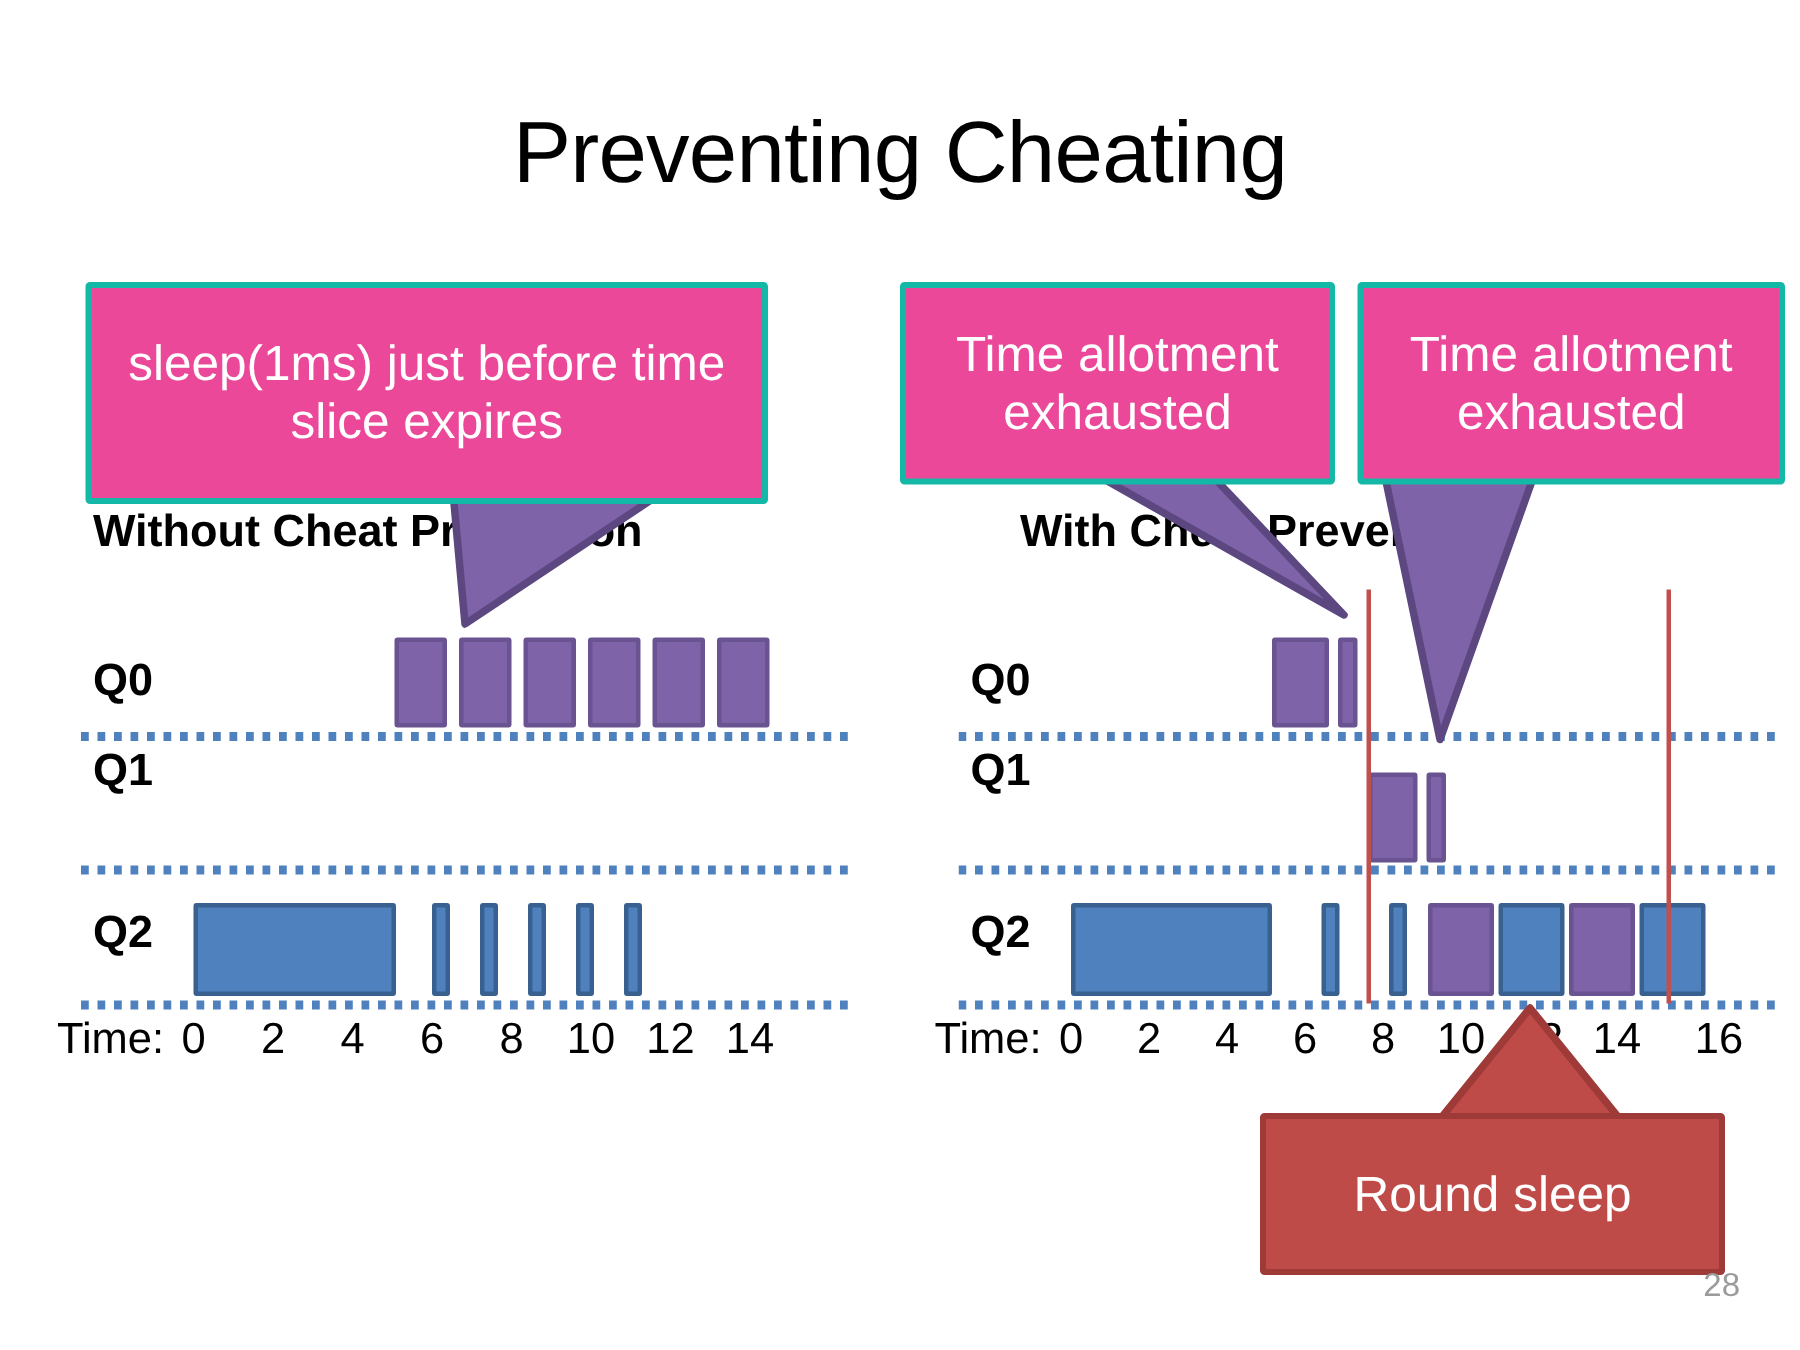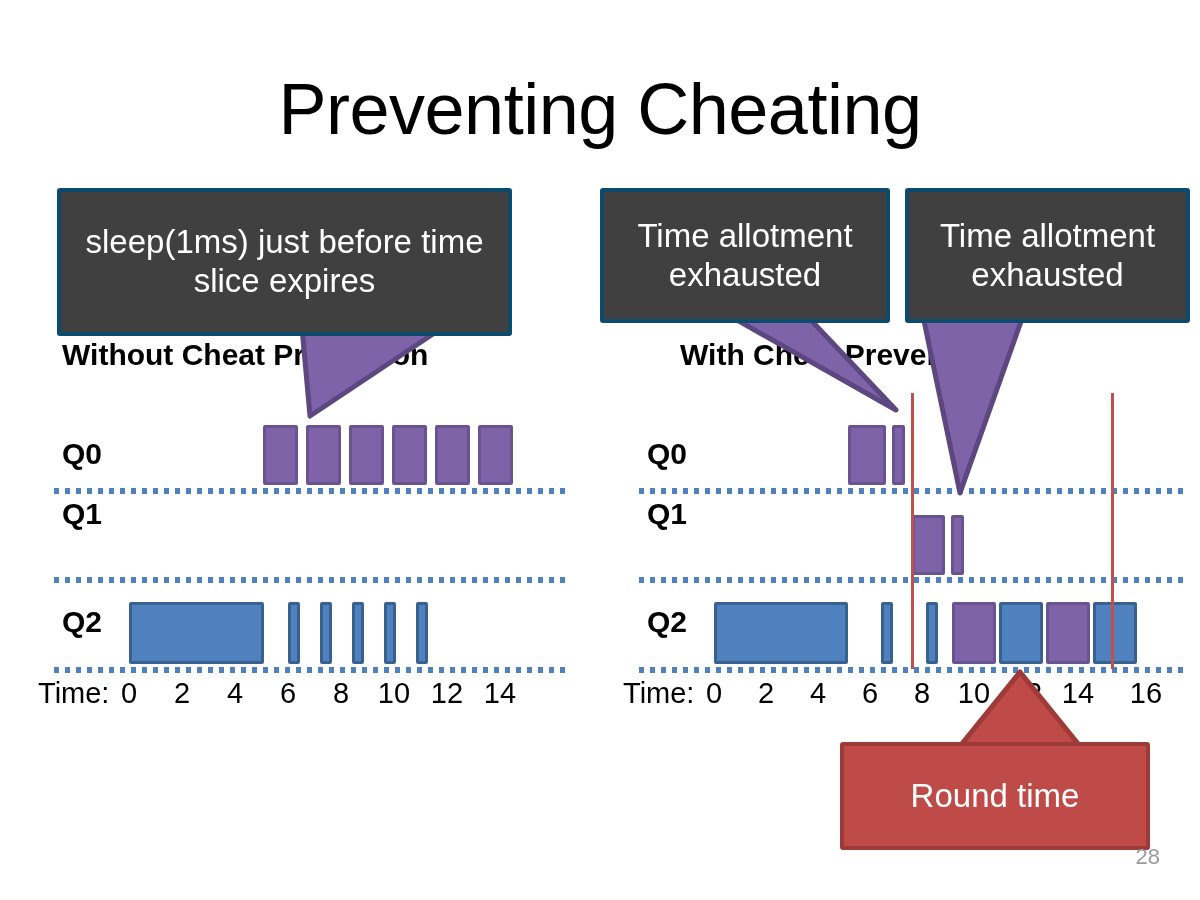--- a/index.html
+++ b/index.html
@@ -6,21 +6,21 @@
   body{
     width:1200px;height:900px;background:#ffffff;
     font-family:"Liberation Sans", sans-serif;
     overflow:hidden;position:relative;
   }
   #slide{position:absolute;left:0;top:0;width:1200px;height:900px;}
 
   
   .title{
     position:absolute;left:0;top:72px;width:1200px;
-    text-align:center;font-size:72px;font-weight:400;color:#000000;
+    text-align:center;font-size:58px;font-weight:400;color:#000000;
     line-height:1.05;letter-spacing:-0.5px;
   }
 
   
   .section-head{
     position:absolute;font-size:30px;font-weight:bold;color:#000000;
     white-space:nowrap;
   }
   #head-left{left:62px;top:338px;}
   #head-right{left:680px;top:338px;}
@@ -55,21 +55,21 @@
   .axis .tk{position:absolute;text-align:center;}
   .axis .tlab{position:absolute;}
 
   
   .callout{position:absolute;}
   .callout .box{
     position:absolute;box-sizing:border-box;
     border-radius:3px;display:flex;align-items:center;justify-content:center;
     text-align:center;color:#ffffff;line-height:1.18;
   }
-  .callout.purple .box{background:#404040;border:4px solid #0c4a6e;}
+  .callout.purple .box{background:#ec4899;border:4px solid #14b8a6;}
   .callout.red .box{background:#be4b48;border:4px solid #9e3a38;}
   .callout svg{position:absolute;overflow:visible;}
 
   #co-sleep .box{left:0;top:0;width:455px;height:148px;font-size:33px;padding:0 22px;}
   #co-sleep{left:57px;top:188px;width:470px;height:230px;}
 
   #co-ta1 .box{left:0;top:0;width:290px;height:135px;font-size:33px;padding:0 14px;}
   #co-ta1{left:600px;top:188px;width:300px;height:250px;}
 
   #co-ta2 .box{left:0;top:0;width:285px;height:135px;font-size:33px;padding:0 14px;}
@@ -194,18 +194,18 @@
       <rect x="18" y="118" width="100" height="16" fill="#7e63a8"></rect>
     </svg>
     <div class="box">Time allotment exhausted</div>
   </div>
 
   <div class="callout red" id="co-rr">
     <svg width="320" height="190" viewBox="0 0 320 190">
       <polygon points="180,2 248,86 112,86" fill="#be4b48" stroke="#9e3a38" stroke-width="5" stroke-linejoin="round"></polygon>
       <rect x="116" y="76" width="128" height="16" fill="#be4b48"></rect>
     </svg>
-    <div class="box">Round time</div>
+    <div class="box">Round sleep</div>
   </div>
 
   <div class="pagenum">28</div>
 
 </div>
 
 </body></html>

